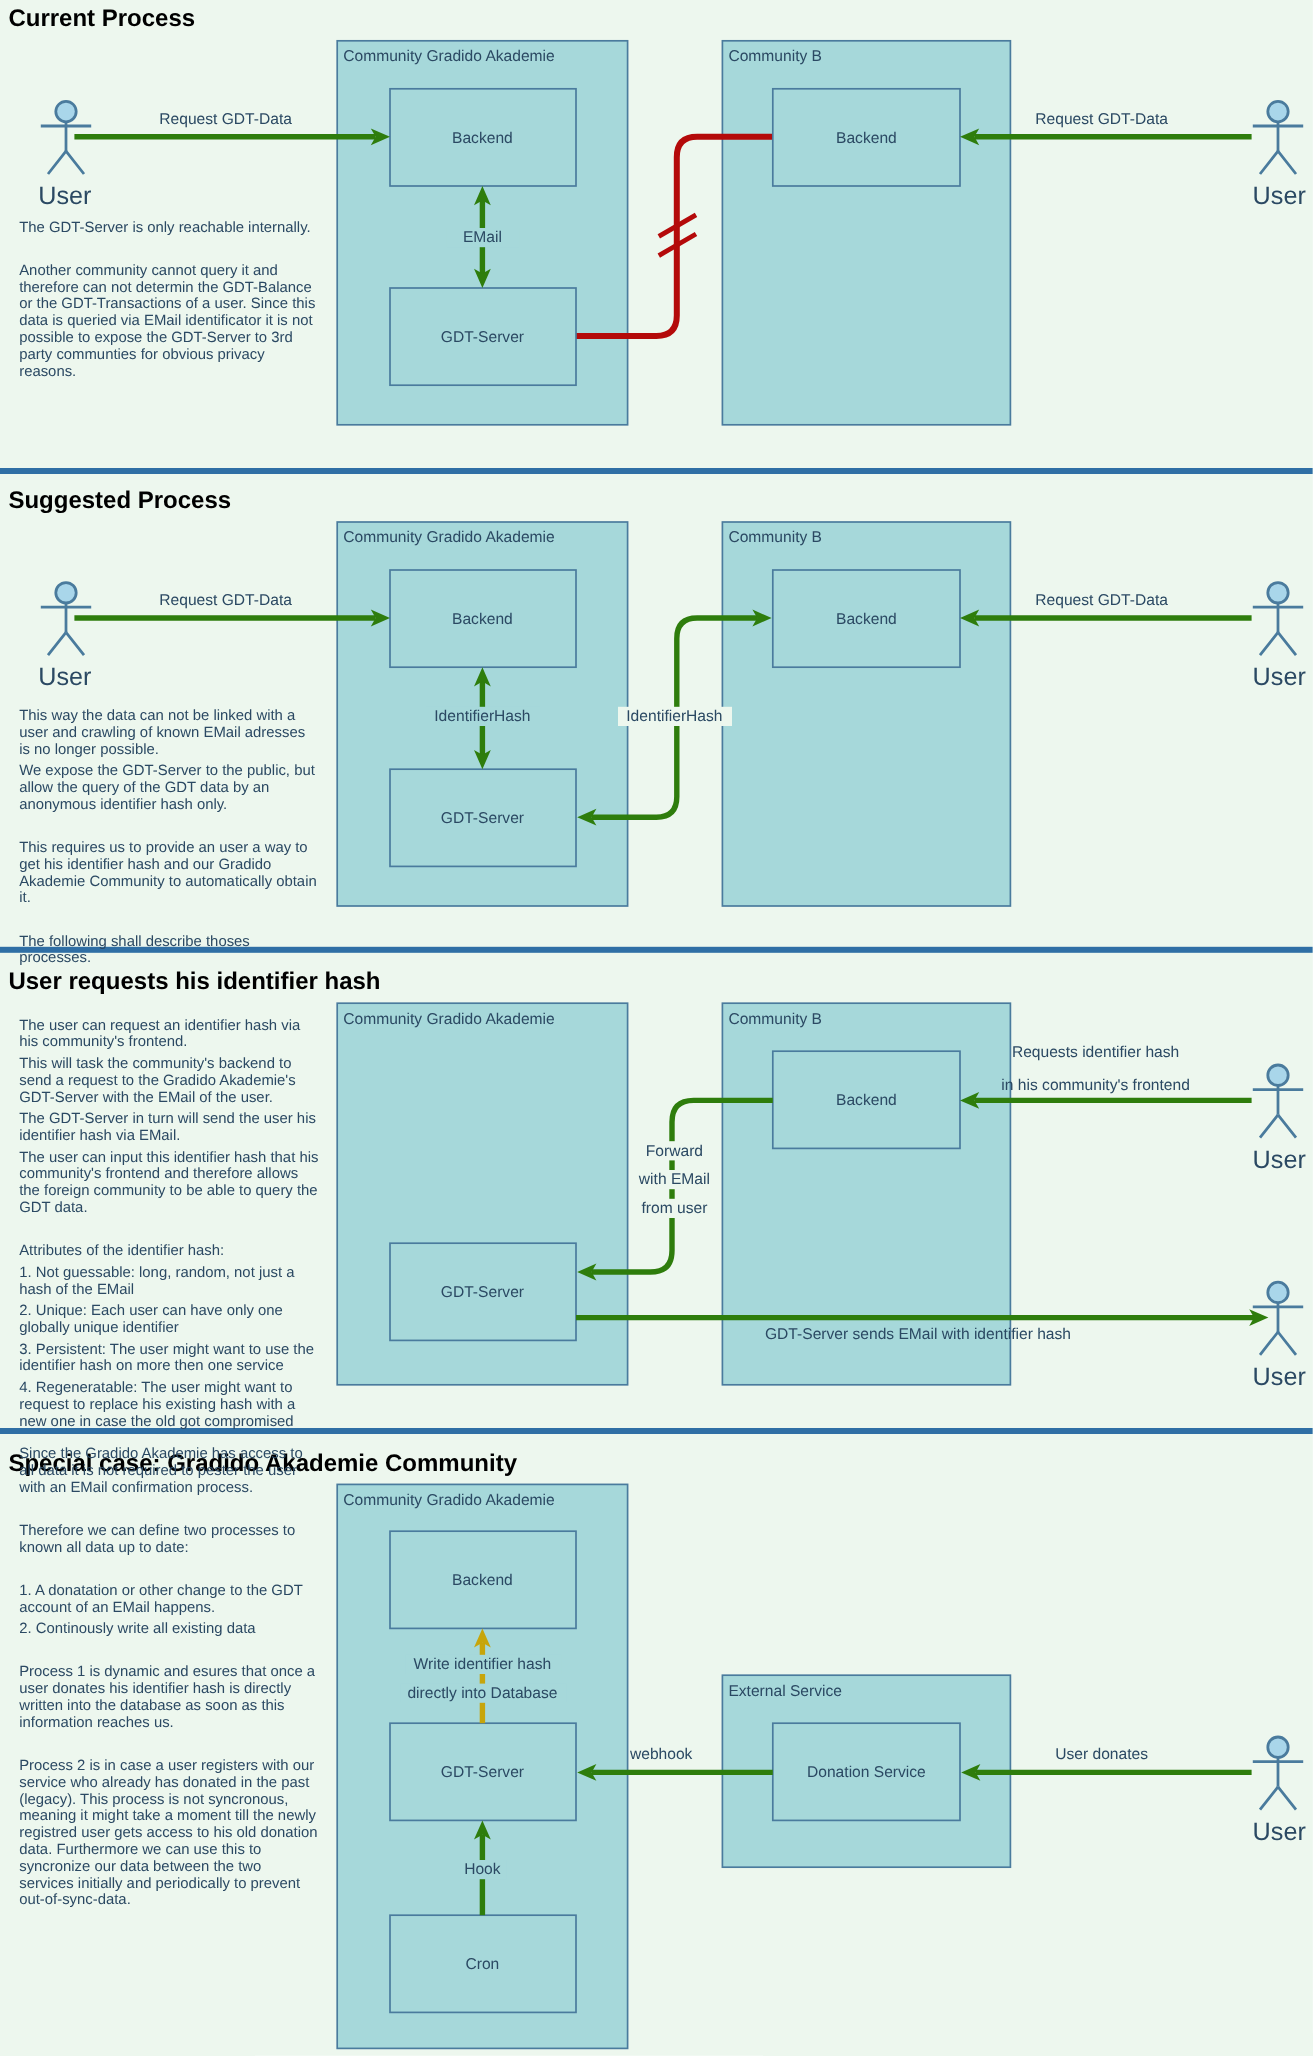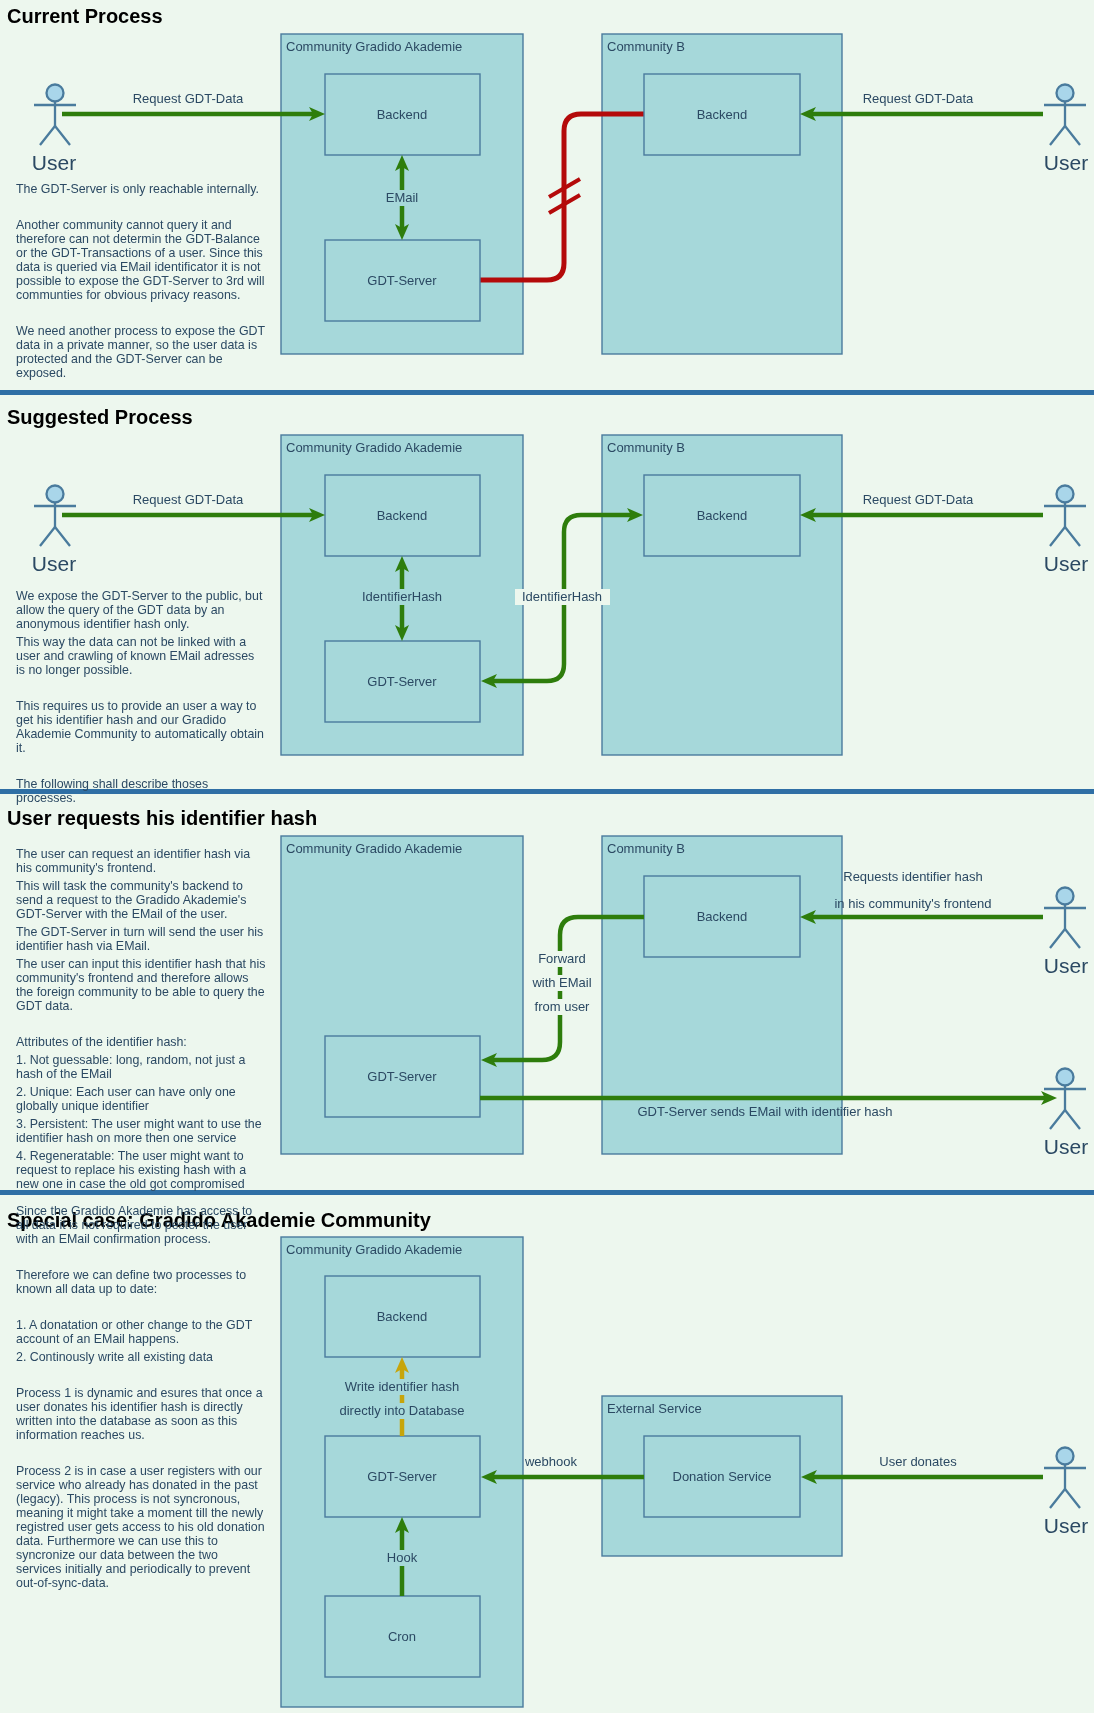--- a/index.html
+++ b/index.html
@@ -254,27 +254,26 @@
 </svg>
 
 <h2 class="sec-title" style="top:5px">Current Process</h2>
 <h2 class="sec-title" style="top:406px">Suggested Process</h2>
 <h2 class="sec-title" style="top:807px">User requests his identifier hash</h2>
 <h2 class="sec-title" style="top:1209px">Special case: Gradido Akademie Community</h2>
 
 <div class="tb" style="top:178px">
       <p>The GDT-Server is only reachable internally.</p>
       <p class="blank"></p>
-      <p>Another community cannot query it and therefore can not determin the GDT-Balance or the GDT-Transactions of a user. Since this data is queried via EMail identificator it is not possible to expose the GDT-Server to 3rd will communties for obvious privacy reasons.</p>
-      <p class="blank"></p>
-      <p>We need another process to expose the GDT data in a private manner, so the user data is protected and the GDT-Server can be exposed.</p>
+      <p>Another community cannot query it and therefore can not determin the GDT-Balance or the GDT-Transactions of a user. Since this data is queried via EMail identificator it is not possible to expose the GDT-Server to 3rd party communties for obvious privacy reasons.</p>
+      <p class="blank"></p>
     </div>
 <div class="tb" style="top:585px">
+      <p>This way the data can not be linked with a user and crawling of known EMail adresses is no longer possible.</p>
       <p>We expose the GDT-Server to the public, but allow the query of the GDT data by an anonymous identifier hash only.</p>
-      <p>This way the data can not be linked with a user and crawling of known EMail adresses is no longer possible.</p>
       <p class="blank"></p>
       <p>This requires us to provide an user a way to get his identifier hash and our Gradido Akademie Community to automatically obtain it.</p>
       <p class="blank"></p>
       <p>The following shall describe thoses processes.</p>
     </div>
 <div class="tb" style="top:843px">
       <p>The user can request an identifier hash via his community's frontend.</p>
       <p>This will task the community's backend to send a request to the Gradido Akademie's GDT-Server with the EMail of the user.</p>
       <p>The GDT-Server in turn will send the user his identifier hash via EMail.</p>
       <p>The user can input this identifier hash that his community's frontend and therefore allows the foreign community to be able to query the GDT data.</p>

